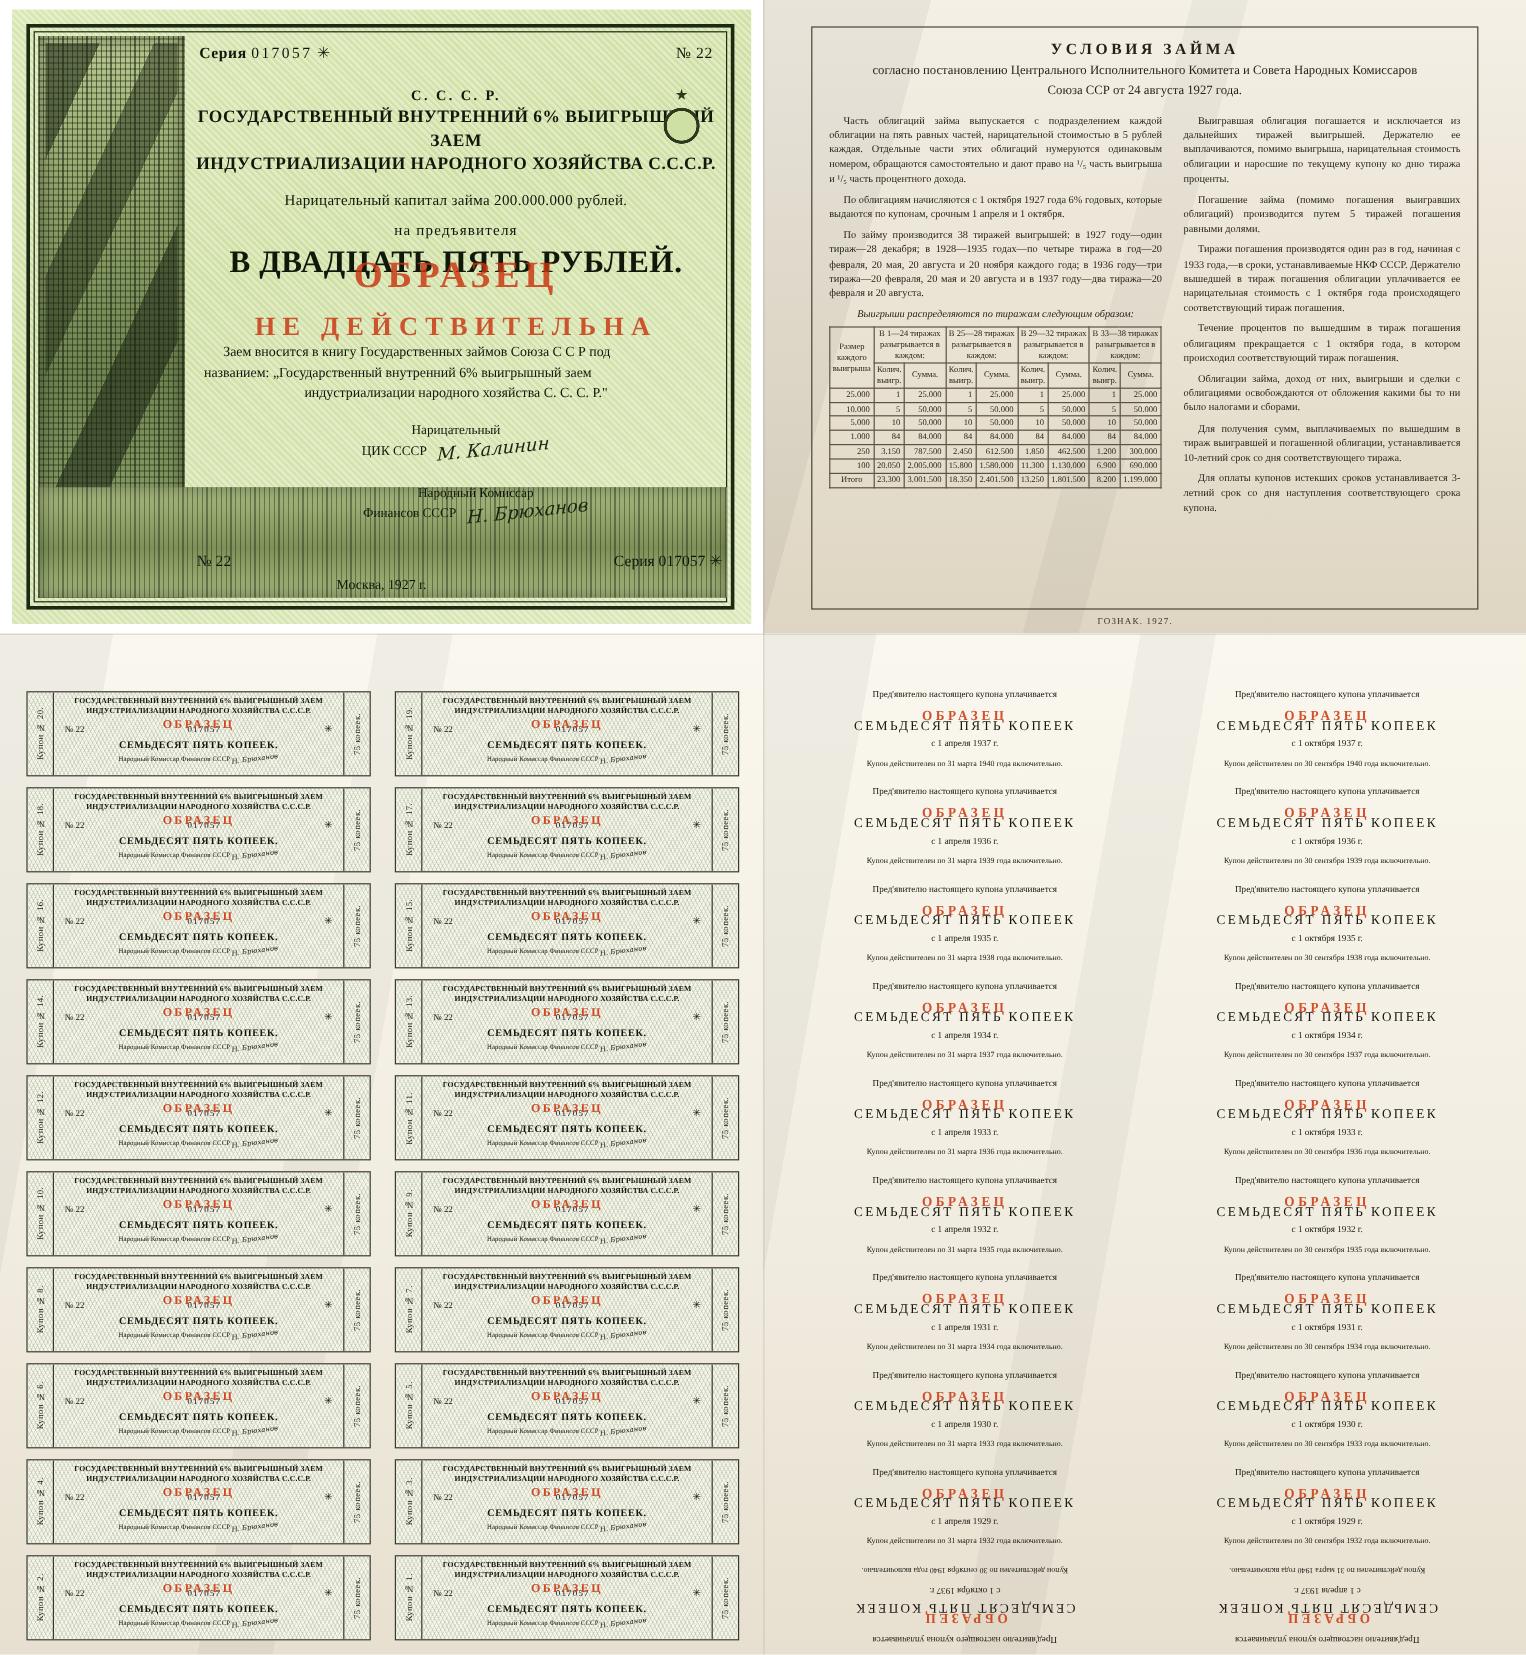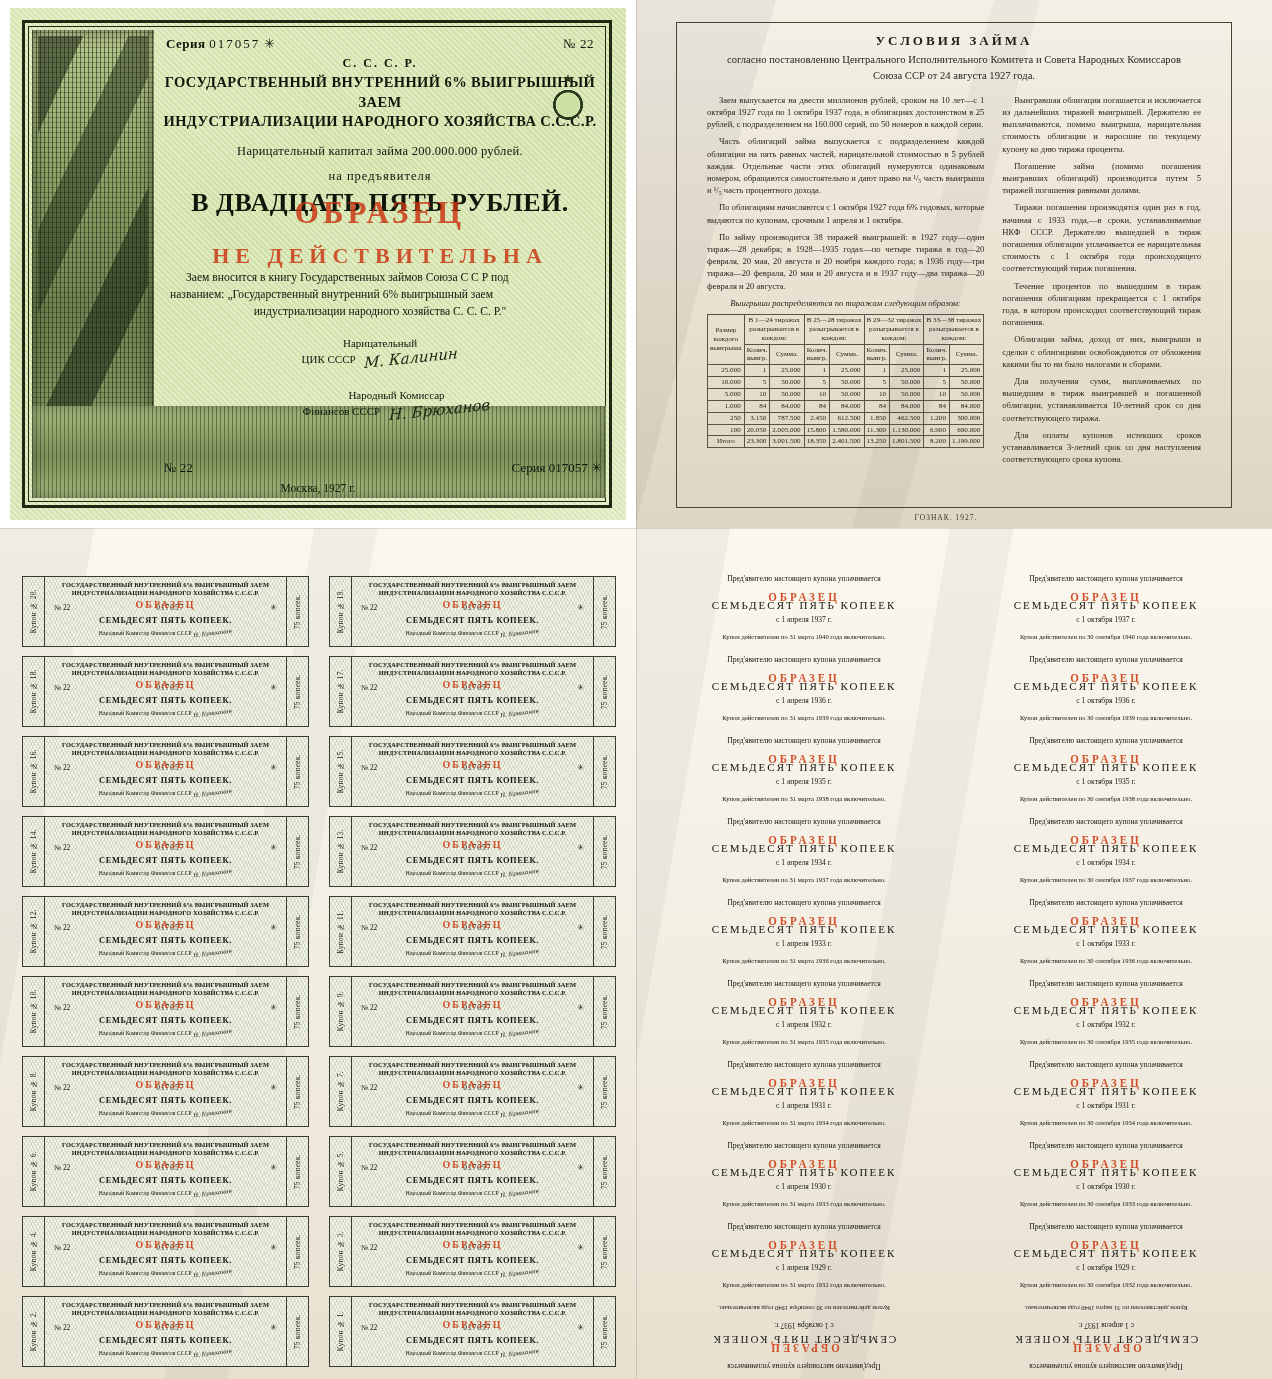--- a/index.html
+++ b/index.html
@@ -93,21 +93,21 @@
     font-size: 13px;
     letter-spacing: .5px;
     padding: 2px 6px 0 6px;
   }
   .row-serial .ser { font-weight: bold; }
   .row-serial .serial-num { letter-spacing: 2px; }
   .bond-country {
     font-size: 12px;
     letter-spacing: 2px;
     font-weight: bold;
-    margin-top: 4px;
+    margin-top: 20px;
   }
   .bond-title {
     font-size: 14.5px;
     font-weight: bold;
     line-height: 1.35;
     letter-spacing: .4px;
     margin-top: 2px;
   }
   .bond-emblem {
     position: absolute;
@@ -228,21 +228,21 @@
     background:
       linear-gradient(105deg, rgba(0,0,0,0.05) 0 18%, rgba(255,255,255,0) 18% 46%, rgba(0,0,0,0.04) 46% 52%, rgba(255,255,255,0) 52% 100%),
       linear-gradient(180deg, #f4f0e6 0%, #e9e2d2 55%, #ded5c2 100%);
   }
   .cond-frame {
     position: absolute;
     left: 40px; top: 22px;
     width: 556px; height: 486px;
     border: 1px solid #4a4436;
     box-sizing: border-box;
-    padding: 10px 30px;
+    padding: 10px 14px;
     color: #241f17;
   }
   .cond-title {
     text-align: center;
     font-size: 13px;
     font-weight: bold;
     letter-spacing: 3px;
   }
   .cond-sub {
     text-align: center;
@@ -528,21 +528,20 @@
 
   <div id="conditions">
     <div class="cond-frame">
       <div class="cond-title">УСЛОВИЯ ЗАЙМА</div>
       <div class="cond-sub">
         <div>согласно постановлению Центрального Исполнительного Комитета и Совета Народных Комиссаров</div>
         <div>Союза ССР от 24 августа 1927 года.</div>
       </div>
       <div class="cond-cols">
         <div>
-          <p>Заем выпускается на двести миллионов рублей, сроком на 10 лет—с 1 октября 1927 года по 1 октября 1937 года, в облигациях достоинством в 25 рублей, с подразделением на 160.000 серий, по 50 номеров в каждой серии.</p>
           <p>Часть облигаций займа выпускается с подразделением каждой облигации на пять равных частей, нарицательной стоимостью в 5 рублей каждая. Отдельные части этих облигаций нумеруются одинаковым номером, обращаются самостоятельно и дают право на ¹/₅ часть выигрыша и ¹/₅ часть процентного дохода.</p>
           <p>По облигациям начисляются с 1 октября 1927 года 6% годовых, которые выдаются по купонам, срочным 1 апреля и 1 октября.</p>
           <p>По займу производится 38 тиражей выигрышей: в 1927 году—один тираж—28 декабря; в 1928—1935 годах—по четыре тиража в год—20 февраля, 20 мая, 20 августа и 20 ноября каждого года; в 1936 году—три тиража—20 февраля, 20 мая и 20 августа и в 1937 году—два тиража—20 февраля и 20 августа.</p>
           <p class="prize-note">Выигрыши распределяются по тиражам следующим образом:</p>
 
           <table class="prize">
             <thead>
               <tr>
                 <th rowspan="2">Размер каждого выигрыша</th>
                 <th colspan="2">В 1—24 тиражах разыгрывается в каждом:</th>

